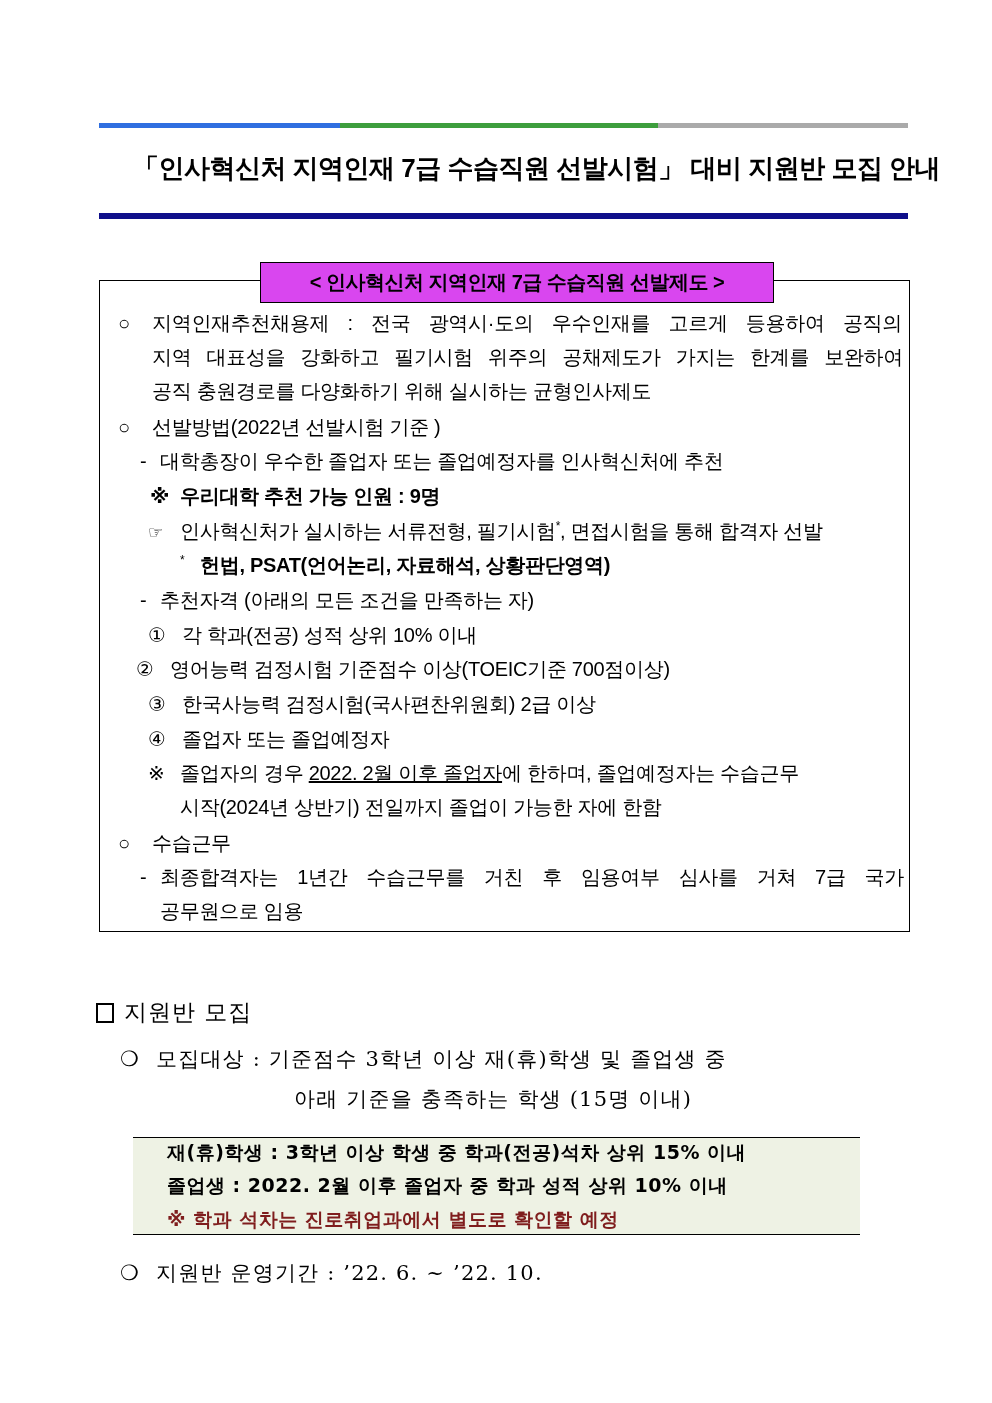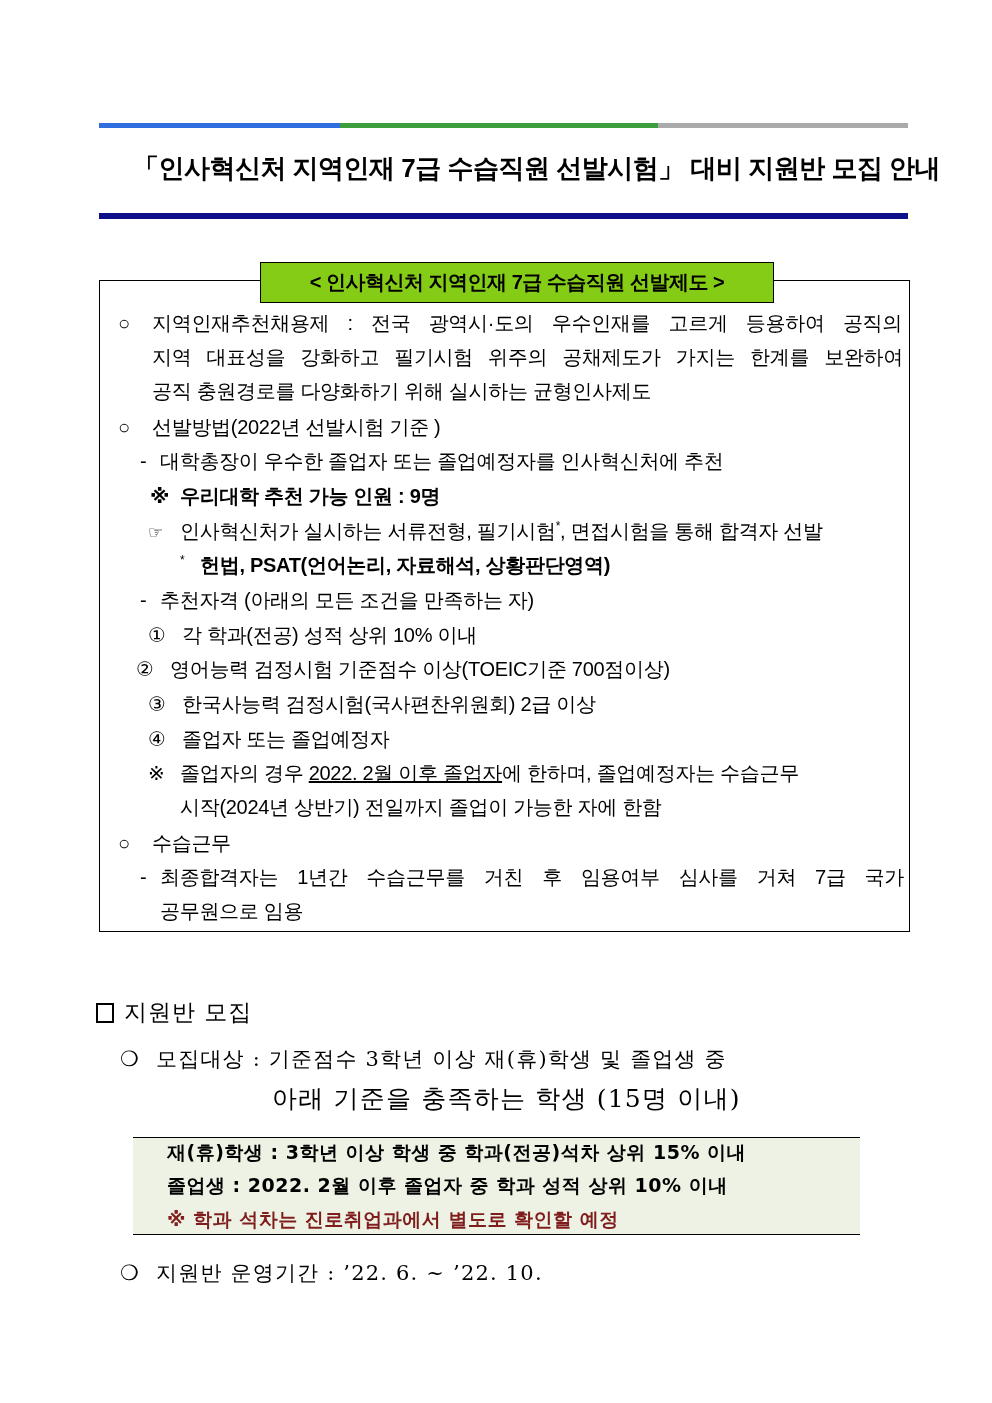--- a/index.html
+++ b/index.html
@@ -7,21 +7,21 @@
          font-family: "DejaVu Sans", "Liberation Sans", sans-serif; color: #000; }
   .abs { position: absolute; }
   .topline { left: 99px; top: 123px; width: 809px; height: 5px; display: flex; }
   .topline .seg { height: 5px; }
   .title { left: 99px; top: 148px; width: 809px; text-align: center;
            font-family: "Liberation Sans", "DejaVu Sans", sans-serif;
            font-size: 26px; font-weight: bold; letter-spacing: -0.5px; line-height: 40px; margin-left: 33px; }
   .navyline { left: 99px; top: 213px; width: 809px; height: 6px; }
 
   .box { left: 99px; top: 280px; width: 811px; height: 652px; border: 1.5px solid #000; box-sizing: border-box; }
-  .box-title { left: 260px; top: 262px; width: 514px; height: 41px; background: #84cc16; border: 1.5px solid #000;
+  .box-title { left: 260px; top: 262px; width: 514px; height: 41px; background: #d946ef; border: 1.5px solid #000;
                box-sizing: border-box; text-align: center; font-size: 20px; font-weight: bold; line-height: 38px;
                font-family: "Liberation Sans", "DejaVu Sans", sans-serif; letter-spacing: -0.5px; }
 
   .line { position: absolute; font-size: 20px; line-height: 34px; white-space: nowrap;
           font-family: "Liberation Sans", "DejaVu Sans", sans-serif; letter-spacing: -0.3px; }
   .justify { text-align: justify; text-align-last: justify; white-space: normal; }
   .bold { font-weight: bold; }
   .u { text-decoration: underline; }
   sup { font-size: 12px; vertical-align: super; line-height: 0; }
 
@@ -100,21 +100,21 @@
   <div class="line" style="left:160px;top:894px;">공무원으로 임용</div>
 </div>
 
 <div class="abs section-head serif">
   <span class="checkbox"></span><span>지원반 모집</span>
 </div>
 
 <div class="line serif" style="left:120px;top:1042px;font-size:21px;letter-spacing:1.2px;">
   <span style="display:inline-block;width:36px;">❍</span><span>모집대상 : 기준점수 3학년 이상 재(휴)학생 및 졸업생 중</span>
 </div>
-<div class="line serif" style="left:272px;top:1082px;font-size:25px;letter-spacing:1.2px;">아래 기준을 충족하는 학생 (15명 이내)</div>
+<div class="line serif" style="left:294px;top:1082px;font-size:21px;letter-spacing:1.2px;">아래 기준을 충족하는 학생 (15명 이내)</div>
 
 <div class="abs greenbox"></div>
 <div class="gline" style="top:1137px;">재(휴)학생 : 3학년 이상 학생 중 학과(전공)석차 상위 15% 이내</div>
 <div class="gline" style="top:1170px;">졸업생 : 2022. 2월 이후 졸업자 중 학과 성적 상위 10% 이내</div>
 <div class="gline" style="top:1204px;color:#7f1d1d;">※ 학과 석차는 진로취업과에서 별도로 확인할 예정</div>
 
 <div class="line serif" style="left:120px;top:1256px;font-size:21px;letter-spacing:1.2px;">
   <span style="display:inline-block;width:36px;">❍</span><span>지원반 운영기간 : ’22. 6. ~ ’22. 10.</span>
 </div>
 

